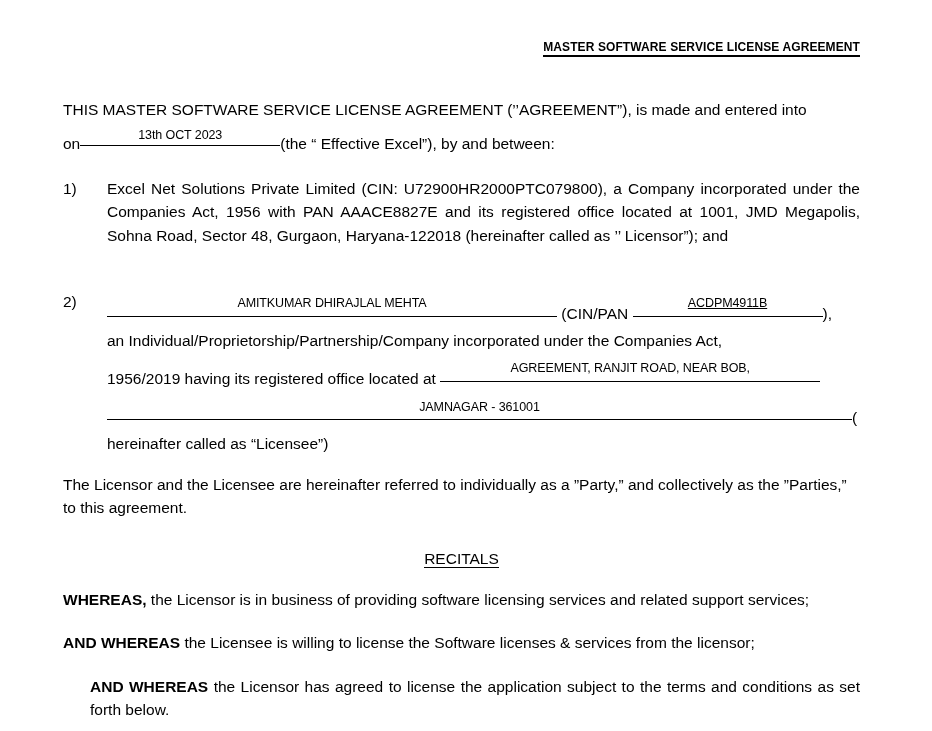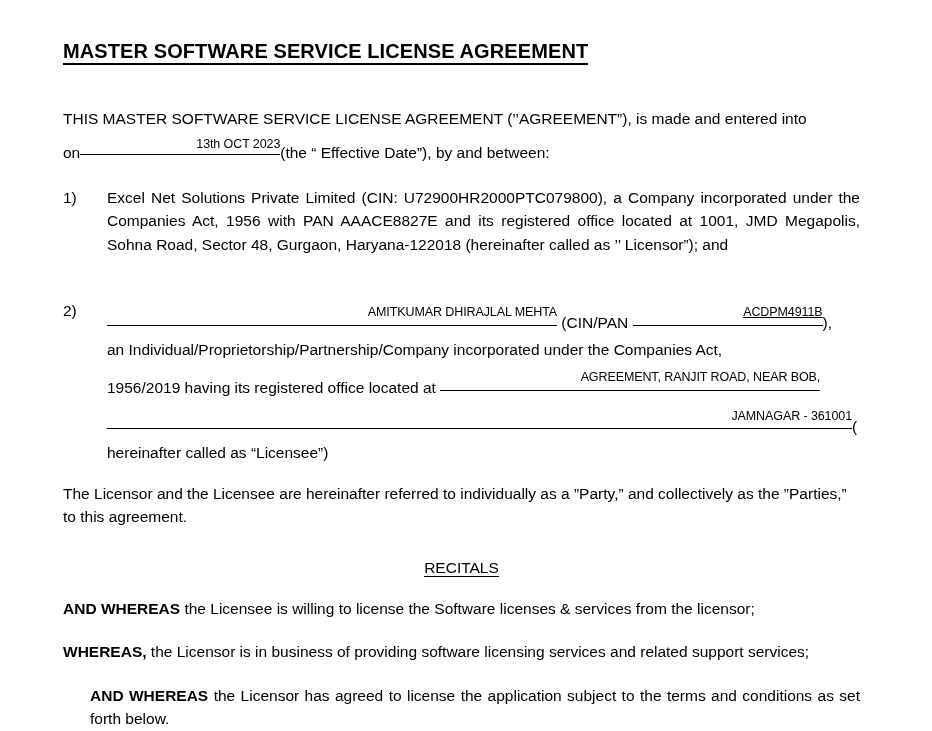--- a/index.html
+++ b/index.html
@@ -24,23 +24,23 @@
 
   .doc {
     position: absolute;
     left: 63px;
     top: 0;
     width: 797px;
   }
 
   
   .doc-title {
-    text-align: left;
+    text-align: right;
     font-weight: bold;
-    font-size: 20px;
+    font-size: 12px;
     letter-spacing: 0.1px;
     margin-top: 40px;
     margin-bottom: 0;
   }
   .doc-title span {
     border-bottom: 2px solid #000;
     padding-bottom: 1px;
   }
 
   
@@ -65,21 +65,21 @@
     letter-spacing: -0.1px;
     vertical-align: 1px;
   }
 
   .blank {
     display: inline-block;
     border-bottom: 1.4px solid #000;
     vertical-align: 2px;
     overflow: hidden;
     white-space: nowrap;
-    text-align: right;
+    text-align: center;
   }
   .blank .fill {
     position: relative;
     top: 1px;
   }
 
   .blank-date   { width: 200px; }
   .blank-name   { width: 450px; }
   .blank-pan    { width: 190px; text-decoration: underline; }
   .blank-addr1  { width: 380px; }
@@ -142,21 +142,21 @@
 
 <div class="page">
   <div class="doc">
 
     <div class="doc-title">
       <span>MASTER SOFTWARE SERVICE LICENSE AGREEMENT</span>
     </div>
 
     <div class="para intro">
       <div>THIS MASTER SOFTWARE SERVICE LICENSE AGREEMENT (’’AGREEMENT”), is made and entered into</div>
-      <div class="intro-line2"><span>on</span><span class="blank blank-date"><span class="fill">13th OCT 2023</span></span><span>(the “ Effective Date”), by and between:</span></div>
+      <div class="intro-line2"><span>on</span><span class="blank blank-date"><span class="fill">13th OCT 2023</span></span><span>(the “ Effective Excel”), by and between:</span></div>
     </div>
 
     <div class="clause clause-1">
       <span class="clause-num">1)</span>
       <span>Excel Net Solutions Private Limited (CIN: U72900HR2000PTC079800), a Company incorporated under the Companies Act, 1956 with PAN AAACE8827E and its registered office located at 1001, JMD Megapolis, Sohna Road, Sector 48, Gurgaon, Haryana-122018 (hereinafter called as ’’ Licensor”); and</span>
     </div>
 
     <div class="clause clause-2">
       <span class="clause-num">2)</span>
 
@@ -170,20 +170,20 @@
 
       <div>hereinafter called as “Licensee”)</div>
     </div>
 
     <div class="para parties-para">The Licensor and the Licensee are hereinafter referred to individually as a ”Party,” and collectively as the ”Parties,” to this agreement.</div>
 
     <div class="section-head">
       <span>RECITALS</span>
     </div>
 
+    <div class="recital"><span class="lead">WHEREAS,</span><span> the Licensor is in business of providing software licensing services and related support services;</span></div>
+
     <div class="recital"><span class="lead">AND WHEREAS</span><span> the Licensee is willing to license the Software licenses &amp; services from the licensor;</span></div>
-
-    <div class="recital"><span class="lead">WHEREAS,</span><span> the Licensor is in business of providing software licensing services and related support services;</span></div>
 
     <div class="recital justify"><span class="lead">AND WHEREAS</span><span> the Licensor has agreed to license the application subject to the terms and conditions as set forth below.</span></div>
 
   </div>
 </div>
 
 </body></html>

